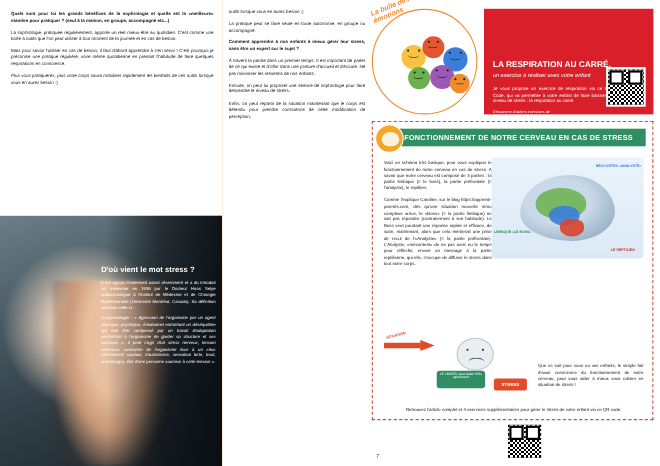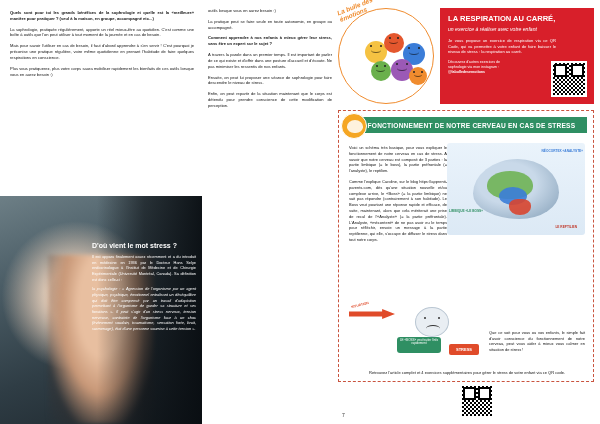--- a/index.html
+++ b/index.html
@@ -86,21 +86,21 @@
     border-bottom:0.8px solid rgba(0,0,0,.55); border-radius:0 0 50% 50%; }
   .bb-eyes{ position:absolute; left:20%; top:20%; width:60%; height:16%;}
   .bb-eyes i{ position:absolute; width:2px; height:2px; background:#222; border-radius:50%; top:0;}
   .bb-eyes i:first-child{ left:6%;} .bb-eyes i:last-child{ right:6%;}
 
   
   .red-banner {
     position:absolute; left:238px; top:8px; width:154px; height:96px;
     background:#d81f2a; color:#fff; padding:7px 8px;
   }
-  .rb-title { font-size:7.6px; font-weight:bold; line-height:1.15; }
+  .rb-title { font-size:7.6px; font-weight:bold; line-height:1.15;margin-top:40px; }
   .rb-sub { font-size:5.1px; margin-top:2px; font-style:italic; }
   .rb-text { font-size:4.1px; line-height:1.42; margin-top:6px; text-align:justify; width:108px;}
   .rb-foot { font-size:3.6px; margin-top:5px; width:108px; line-height:1.4;}
   .rb-foot b { font-weight:bold; }
   .qr {
     position:absolute; right:7px; bottom:7px; width:36px; height:36px;
     background:#fff; padding:2px;
   }
   .qr-inner{
     width:100%; height:100%;

